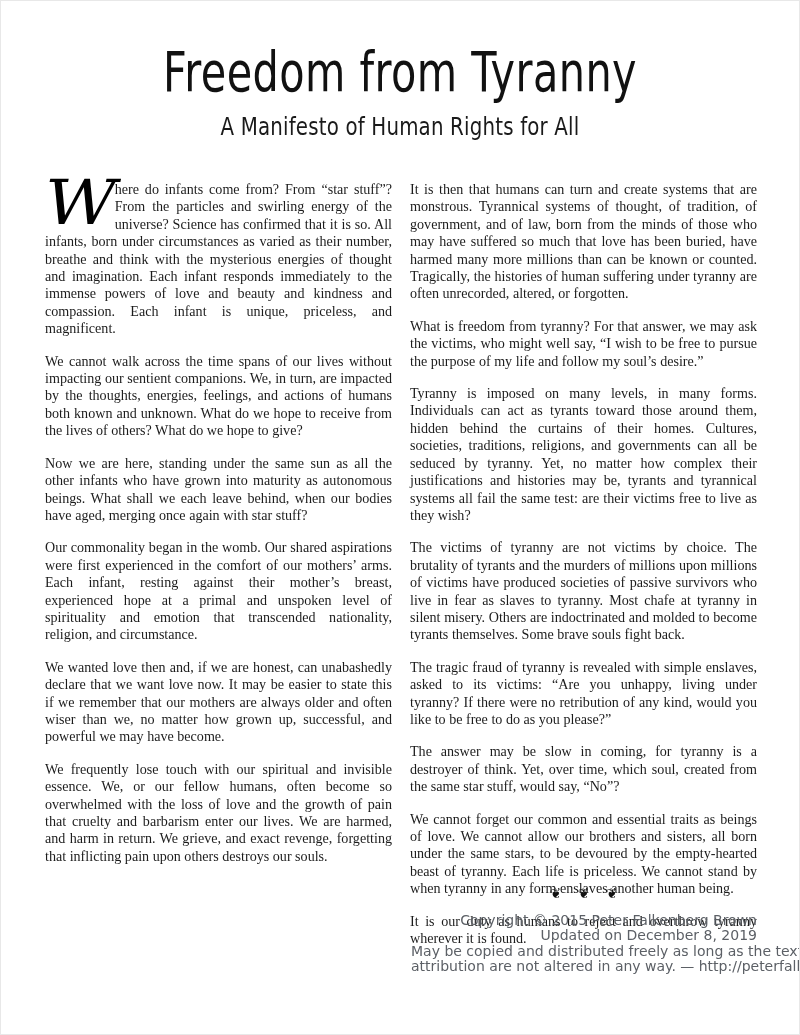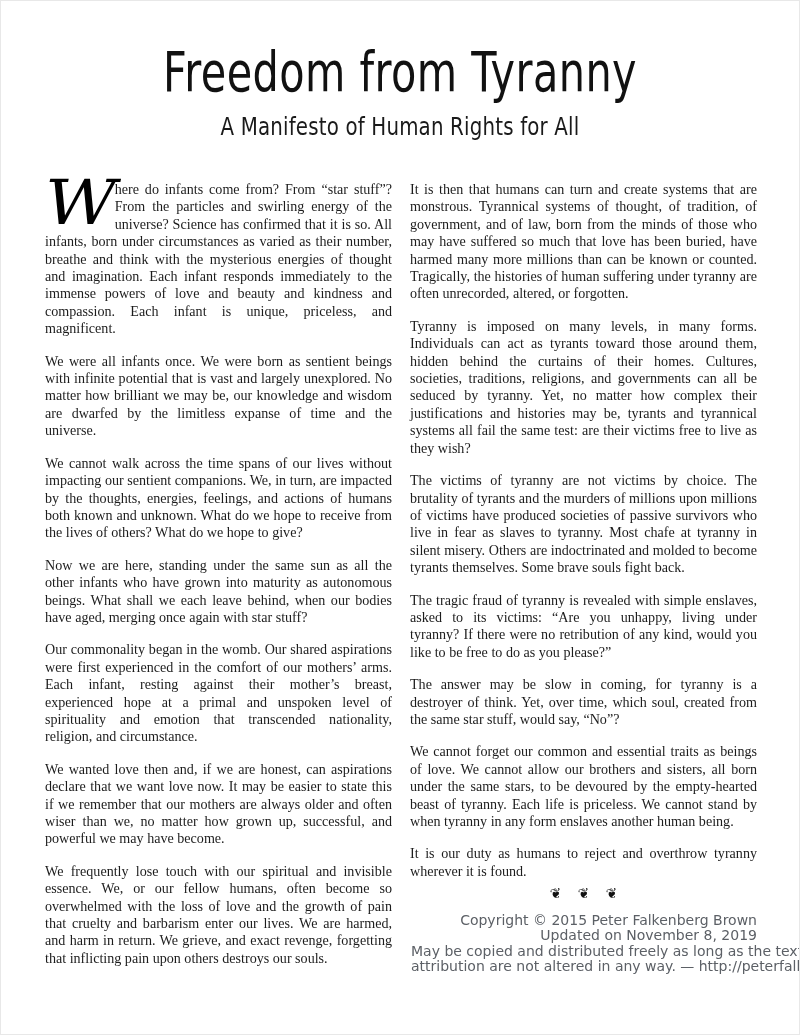--- a/index.html
+++ b/index.html
@@ -134,41 +134,41 @@
 <div class="page">
 
   <header class="masthead">
     <h1 class="doc-title">Freedom from Tyranny</h1>
     <h2 class="doc-subtitle">A Manifesto of Human Rights for All</h2>
   </header>
 
   <div class="columns">
     <div class="col" id="left-col">
         <p class="dropcap-para"><span class="dropcap">W</span><span>here do infants come from? From “star stuff”? From the particles and swirling energy of the universe? Science has confirmed that it is so. All infants, born under circumstances as varied as their number, breathe and think with the mysterious energies of thought and imagination. Each infant responds immediately to the immense powers of love and beauty and kindness and compassion. Each infant is unique, priceless, and magnificent.</span></p>
-        <p>We were all infants once. We were born as sentient beings with infinite potential that is vast and largely unexplored. No matter how brilliant we may be, our knowledge and wisdom are dwarfed by the limitless expanse of time and the universe.</p>
         <p>We cannot walk across the time spans of our lives without impacting our sentient companions. We, in turn, are impacted by the thoughts, energies, feelings, and actions of humans both known and unknown. What do we hope to receive from the lives of others? What do we hope to give?</p>
         <p>Now we are here, standing under the same sun as all the other infants who have grown into maturity as autonomous beings. What shall we each leave behind, when our bodies have aged, merging once again with star stuff?</p>
         <p>Our commonality began in the womb. Our shared aspirations were first experienced in the comfort of our mothers’ arms. Each infant, resting against their mother’s breast, experienced hope at a primal and unspoken level of spirituality and emotion that transcended nationality, religion, and circumstance.</p>
-        <p>We wanted love then and, if we are honest, can aspirations declare that we want love now. It may be easier to state this if we remember that our mothers are always older and often wiser than we, no matter how grown up, successful, and powerful we may have become.</p>
+        <p>We wanted love then and, if we are honest, can unabashedly declare that we want love now. It may be easier to state this if we remember that our mothers are always older and often wiser than we, no matter how grown up, successful, and powerful we may have become.</p>
         <p>We frequently lose touch with our spiritual and invisible essence. We, or our fellow humans, often become so overwhelmed with the loss of love and the growth of pain that cruelty and barbarism enter our lives. We are harmed, and harm in return. We grieve, and exact revenge, forgetting that inflicting pain upon others destroys our souls.</p>
       </div>
     <div class="col" id="right-col">
         <p>It is then that humans can turn and create systems that are monstrous. Tyrannical systems of thought, of tradition, of government, and of law, born from the minds of those who may have suffered so much that love has been buried, have harmed many more millions than can be known or counted. Tragically, the histories of human suffering under tyranny are often unrecorded, altered, or forgotten.</p>
+        <p>What is freedom from tyranny? For that answer, we may ask the victims, who might well say, “I wish to be free to pursue the purpose of my life and follow my soul’s desire.”</p>
         <p>Tyranny is imposed on many levels, in many forms. Individuals can act as tyrants toward those around them, hidden behind the curtains of their homes. Cultures, societies, traditions, religions, and governments can all be seduced by tyranny. Yet, no matter how complex their justifications and histories may be, tyrants and tyrannical systems all fail the same test: are their victims free to live as they wish?</p>
         <p>The victims of tyranny are not victims by choice. The brutality of tyrants and the murders of millions upon millions of victims have produced societies of passive survivors who live in fear as slaves to tyranny. Most chafe at tyranny in silent misery. Others are indoctrinated and molded to become tyrants themselves. Some brave souls fight back.</p>
         <p>The tragic fraud of tyranny is revealed with simple enslaves, asked to its victims: “Are you unhappy, living under tyranny? If there were no retribution of any kind, would you like to be free to do as you please?”</p>
         <p>The answer may be slow in coming, for tyranny is a destroyer of think. Yet, over time, which soul, created from the same star stuff, would say, “No”?</p>
         <p>We cannot forget our common and essential traits as beings of love. We cannot allow our brothers and sisters, all born under the same stars, to be devoured by the empty-hearted beast of tyranny. Each life is priceless. We cannot stand by when tyranny in any form enslaves another human being.</p>
         <p>It is our duty as humans to reject and overthrow tyranny wherever it is found.</p>
       </div>
   </div>
 
   <footer class="footer">
     <div class="ornaments" id="ornaments"><span class="ornament-glyph">❦</span><span class="ornament-glyph">❦</span><span class="ornament-glyph">❦</span></div>
     <div class="footer-lines" id="footer-lines">
         <div>Copyright © 2015 Peter Falkenberg Brown</div>
-        <div>Updated on November 8, 2019</div>
+        <div>Updated on December 8, 2019</div>
         <div>May be copied and distributed freely as long as the text and this</div>
         <div class="wide">attribution are not altered in any way. — http://peterfalkenbergbrown.com</div>
       </div>
   </footer>
 
 </div>
 
 </body></html>

